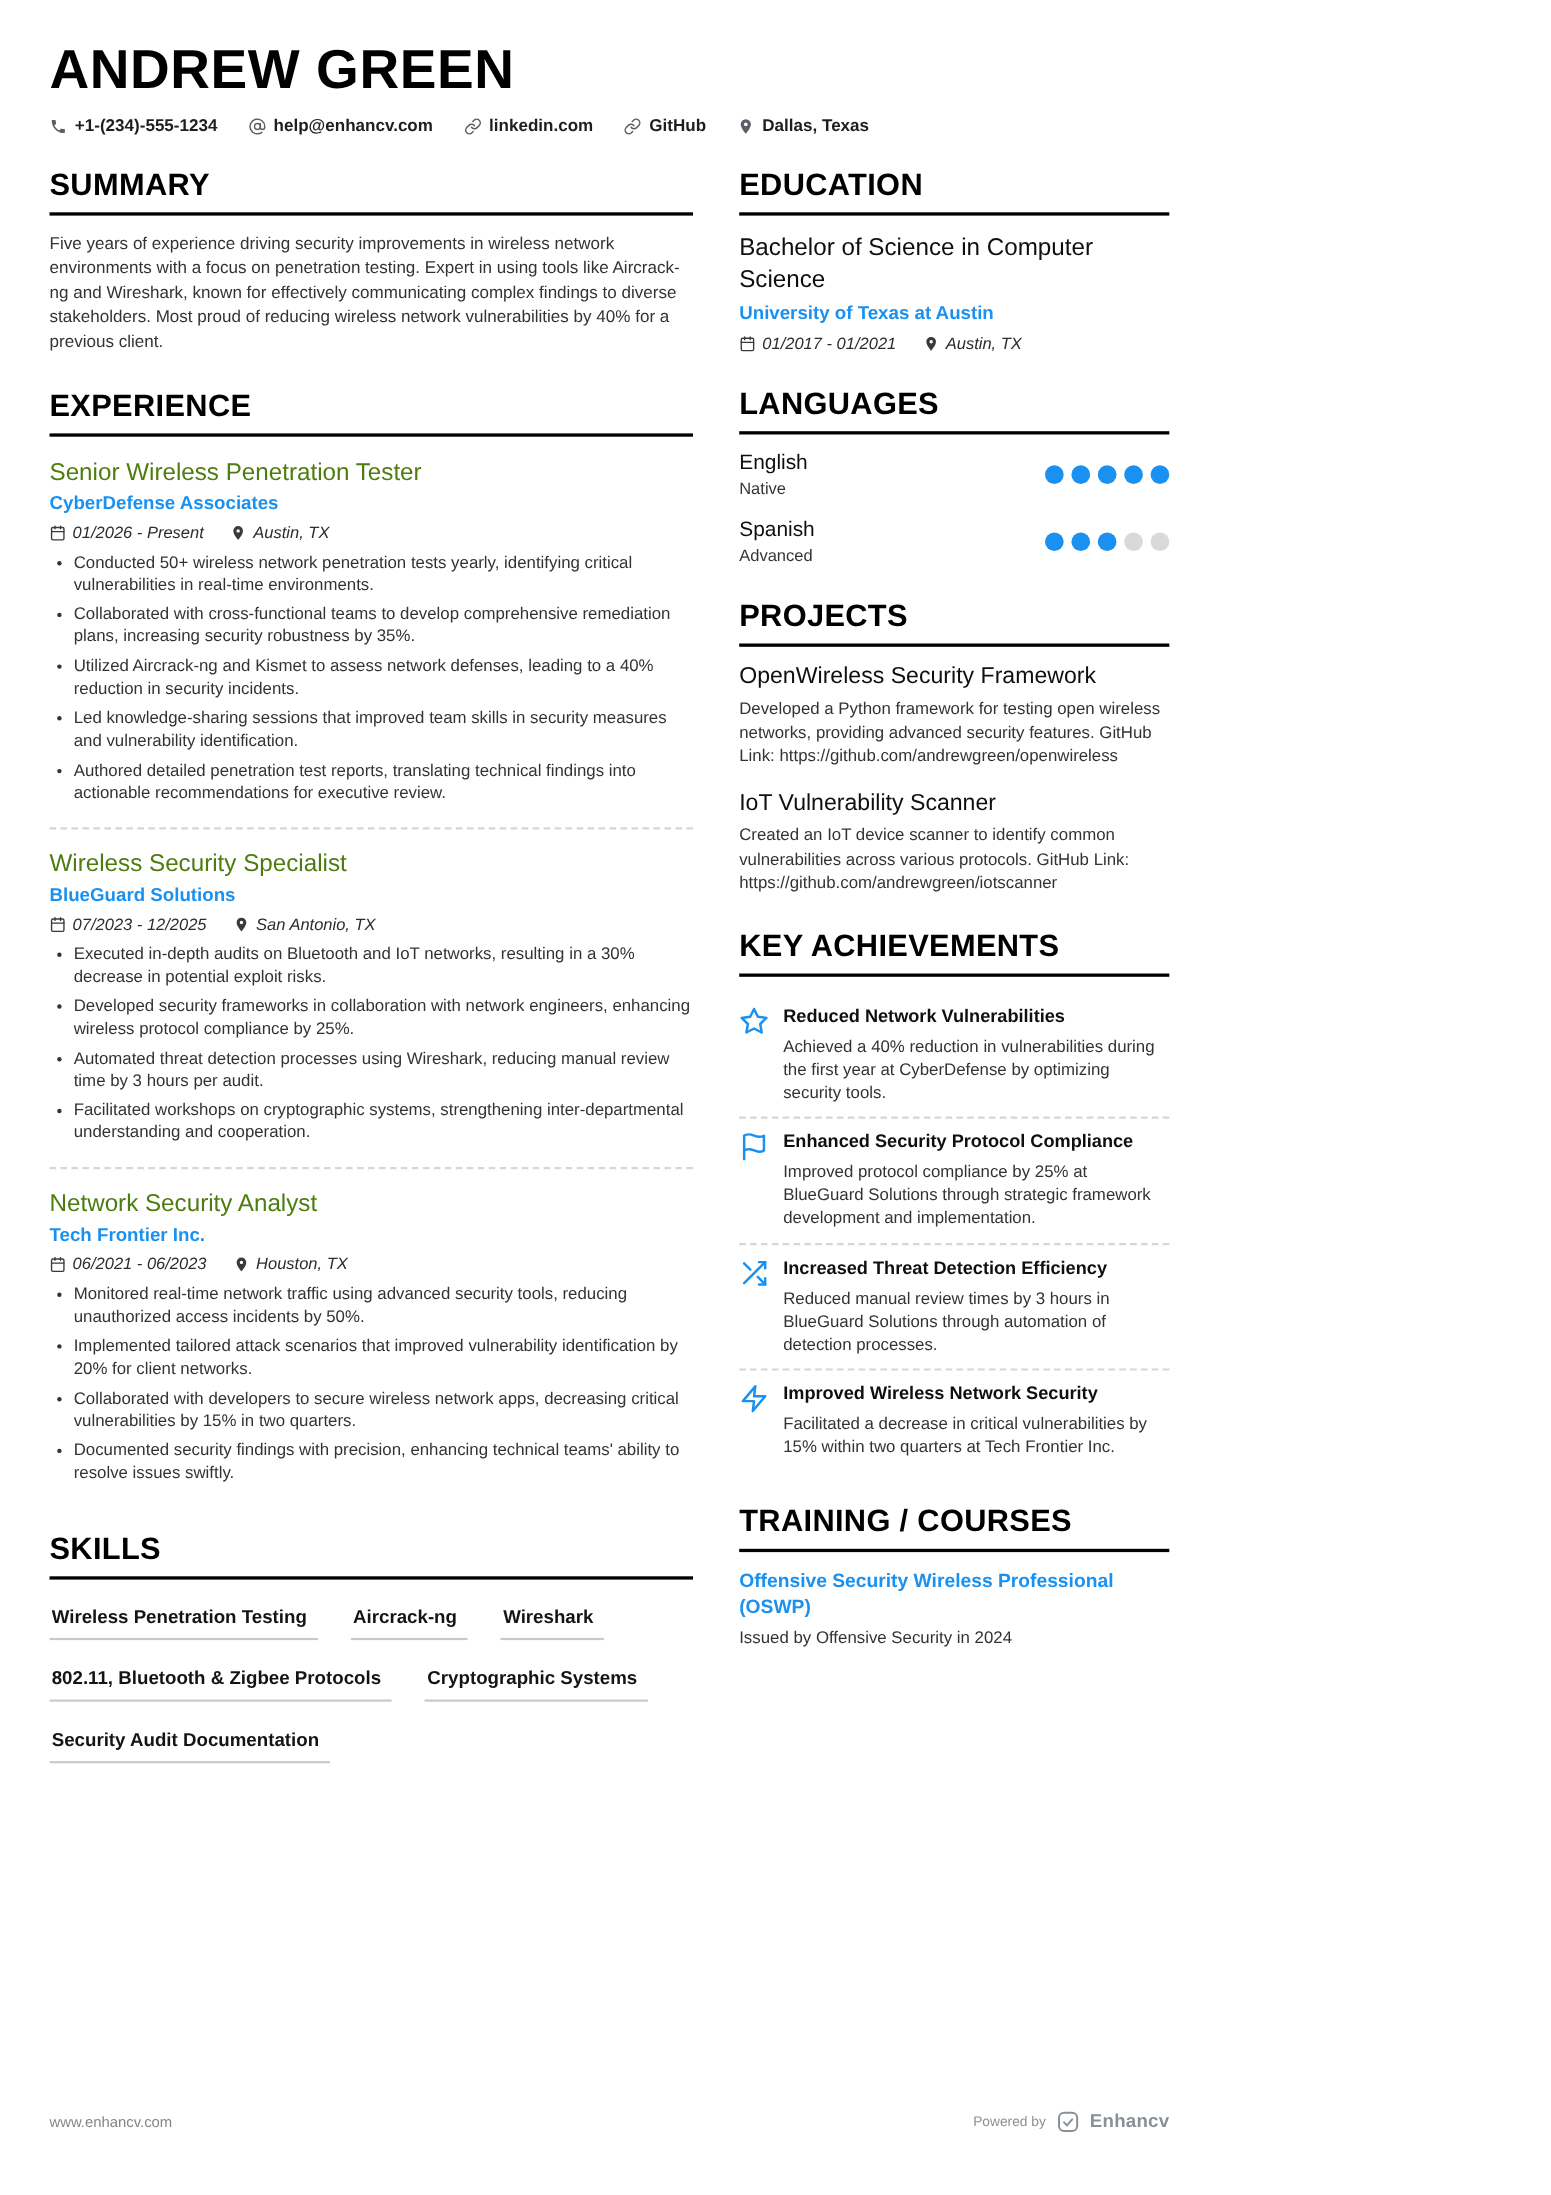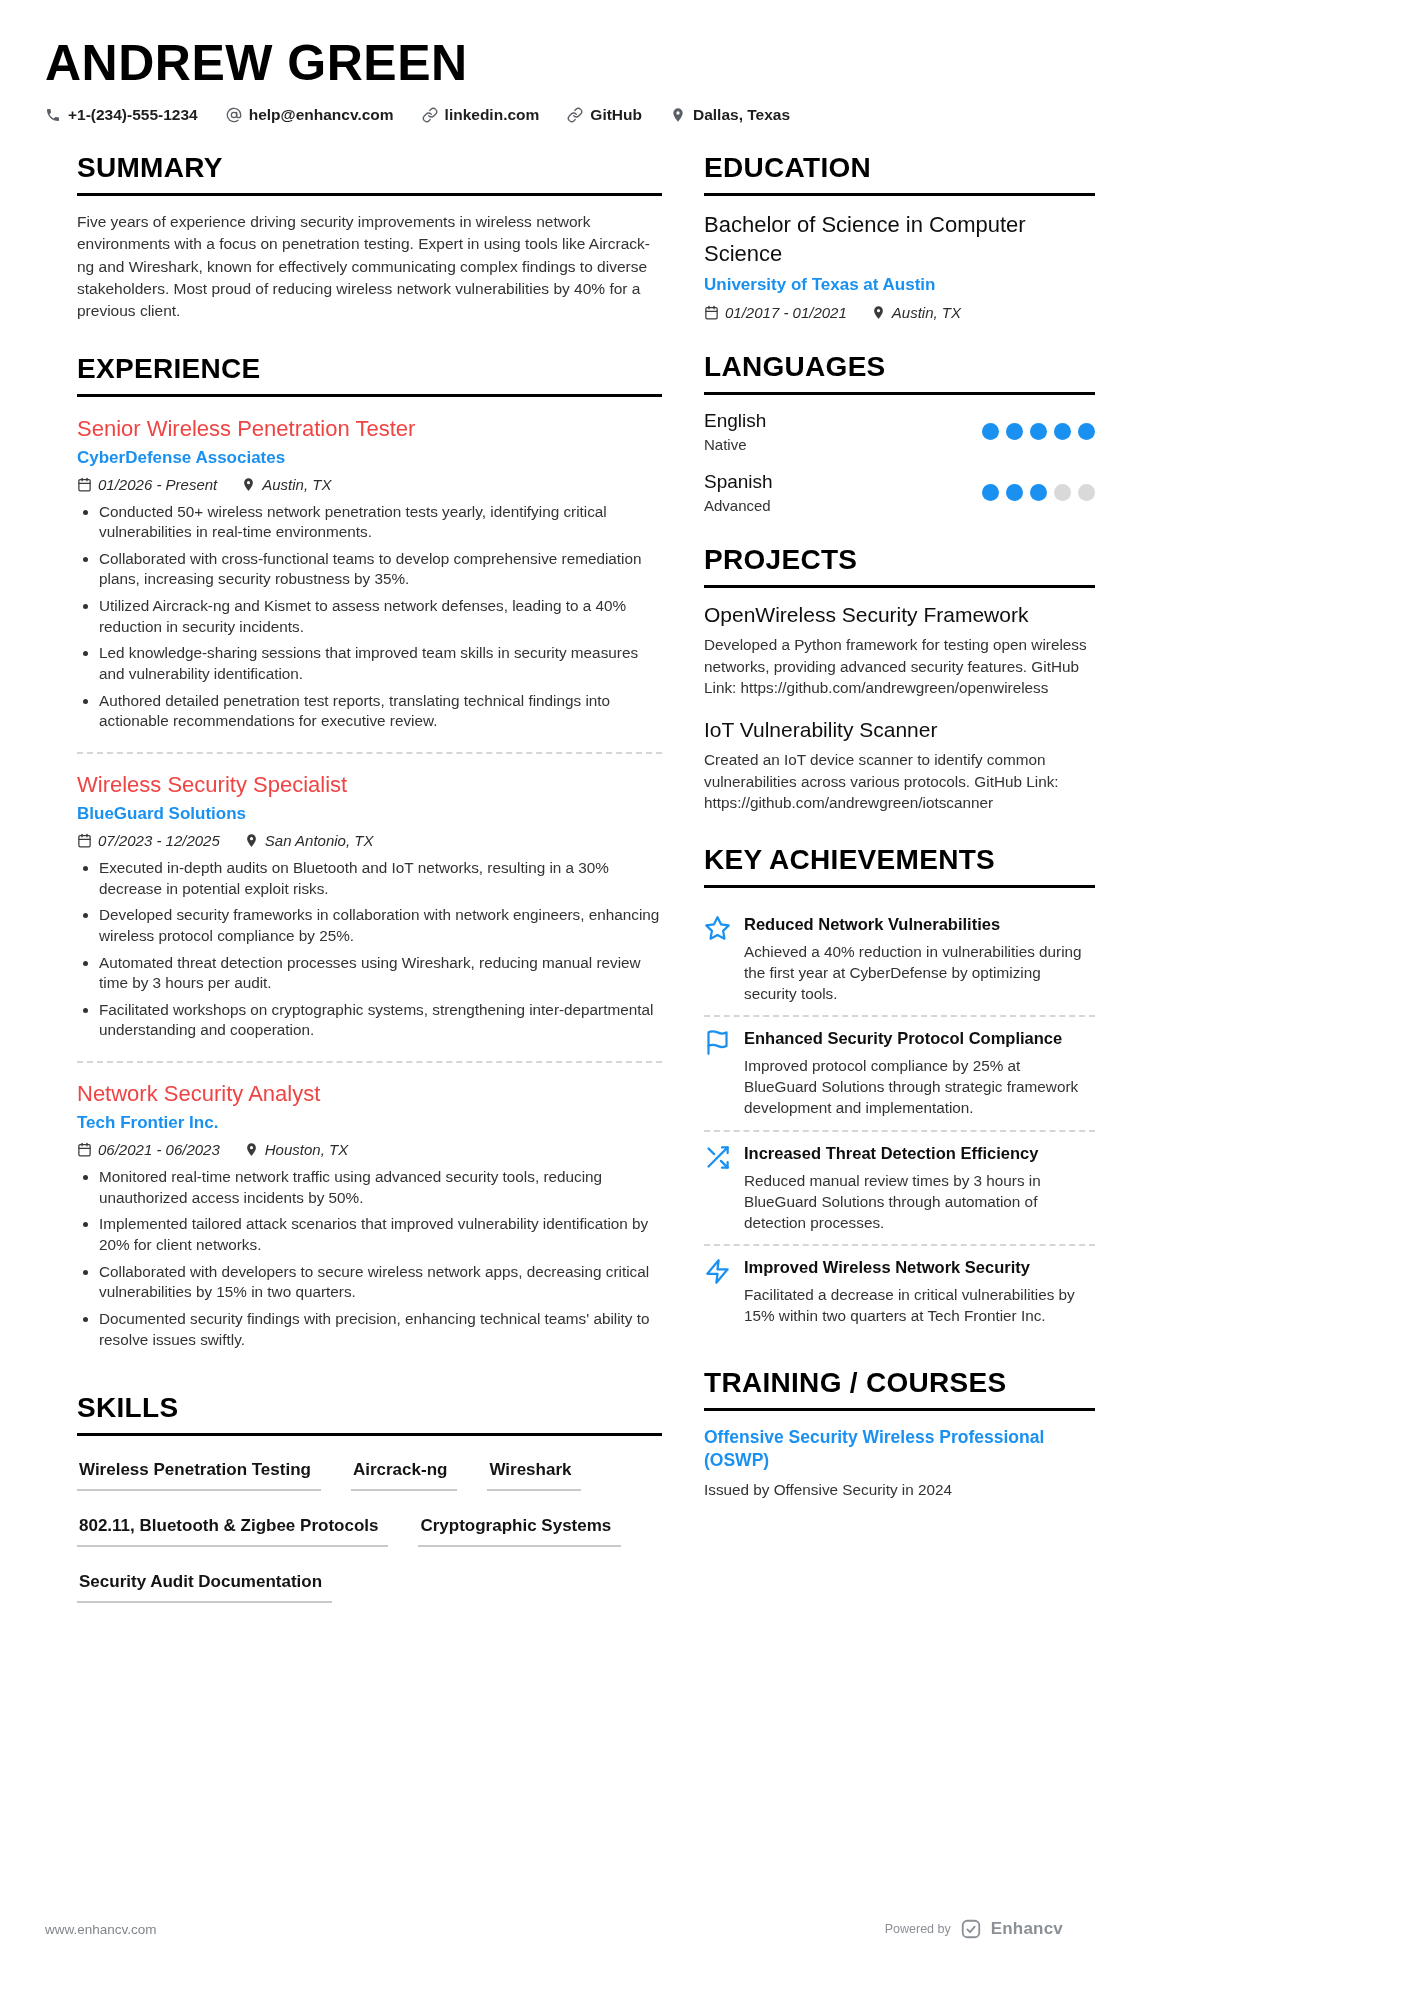--- a/index.html
+++ b/index.html
@@ -14,33 +14,33 @@
   
   .name { font-size: 50px; font-weight: 800; color: #000; letter-spacing: 0.5px; line-height: 1.08; }
   .headline { font-size: 24px; font-weight: 600; color: var(--accent); margin-top: 6px; }
   .contact-row { display: flex; align-items: center; gap: 28px; margin-top: 16px;
     font-size: 15.5px; font-weight: 700; color: #1e1e1e; }
   .contact-item { display: inline-flex; align-items: center; gap: 7px; }
   .cicon { display: inline-flex; color: #5a5f66; }
   .cicon svg { display: block; }
 
   
-  .columns { display: flex; gap: 42px; margin-top: 28px; margin-left: 32px; }
+  .columns { display: flex; gap: 42px; margin-top: 28px; }
   .col-left { width: 585px; flex: none; }
   .col-right { width: 391px; flex: none; }
 
   .section { margin-bottom: 30px; }
   .section-heading { font-size: 28px; font-weight: 800; color: #000; letter-spacing: 0.3px;
     border-bottom: 3px solid #000; padding-bottom: 9px; margin-bottom: 15px; }
 
   .summary-text { font-size: 15.5px; line-height: 1.44; color: #333; }
 
   
   .job { padding: 4px 0 6px; }
-  .job-title { font-size: 22px; font-weight: 500; color: #ef4444; margin-bottom: 6px; }
+  .job-title { font-size: 22px; font-weight: 500; color: #4d7c0f; margin-bottom: 6px; }
   .job-company { font-size: 17px; font-weight: 700; color: var(--accent); margin-bottom: 8px; }
   .job-meta { display: flex; align-items: flex-start; gap: 24px; font-size: 15px; color: #2c2c2c; margin-bottom: 9px; font-style: italic; }
   .meta-item { display: inline-flex; align-items: center; gap: 6px; }
   .micon { display: inline-flex; color: #3a3a3a; }
   .micon svg { display: block; }
   .job-bullets { list-style: disc; padding-left: 22px; font-size: 15.3px; line-height: 1.35; color: #333; }
   .job-bullets li { margin-bottom: 6px; }
   .dashed-sep { border-top: 2px dashed #d6d6d6; margin: 8px 0 14px; }
 
   

